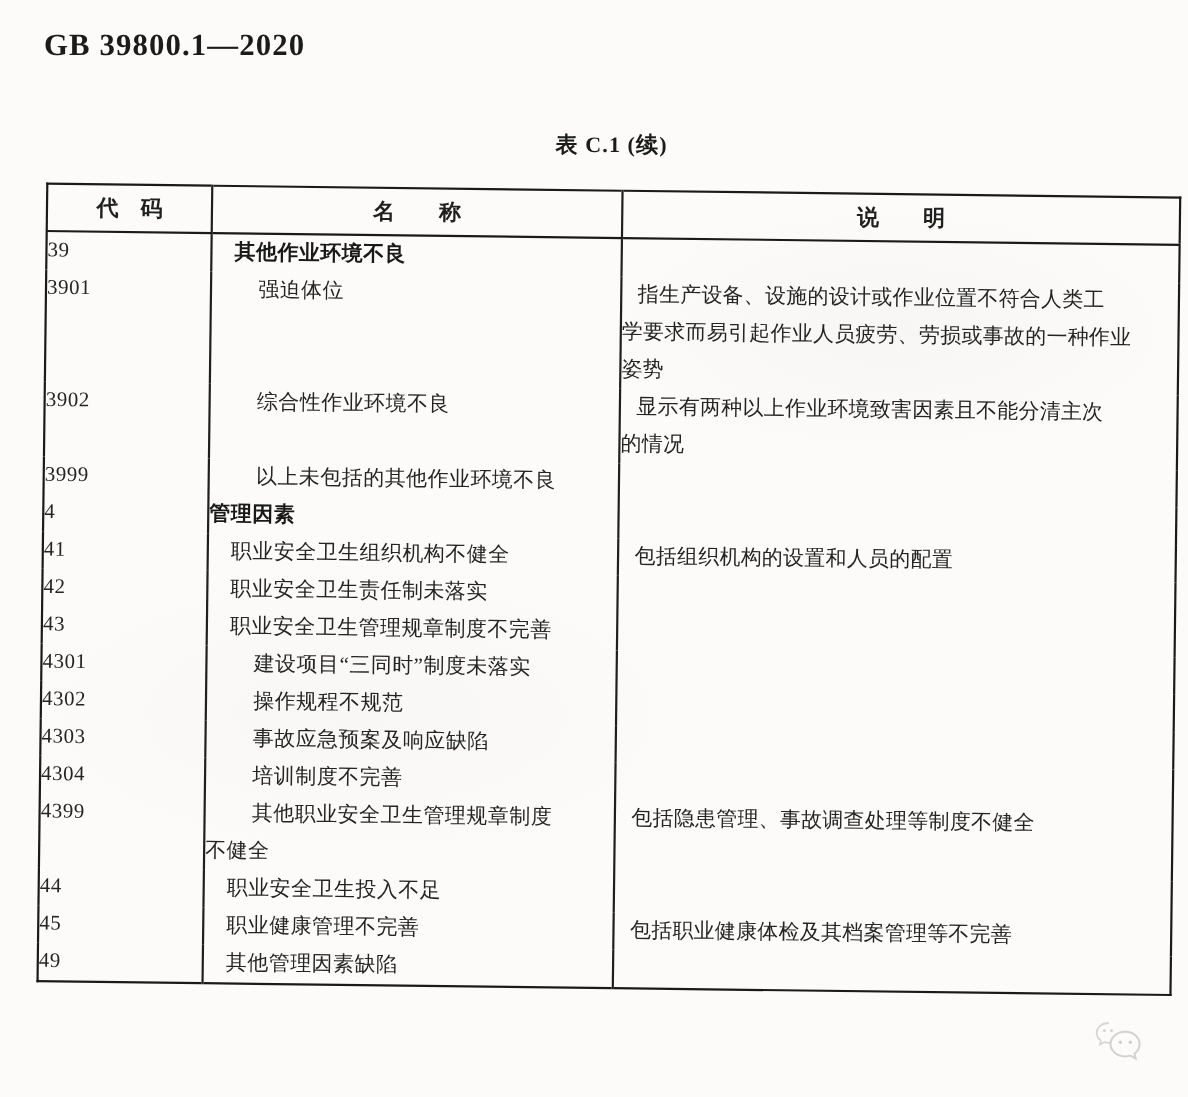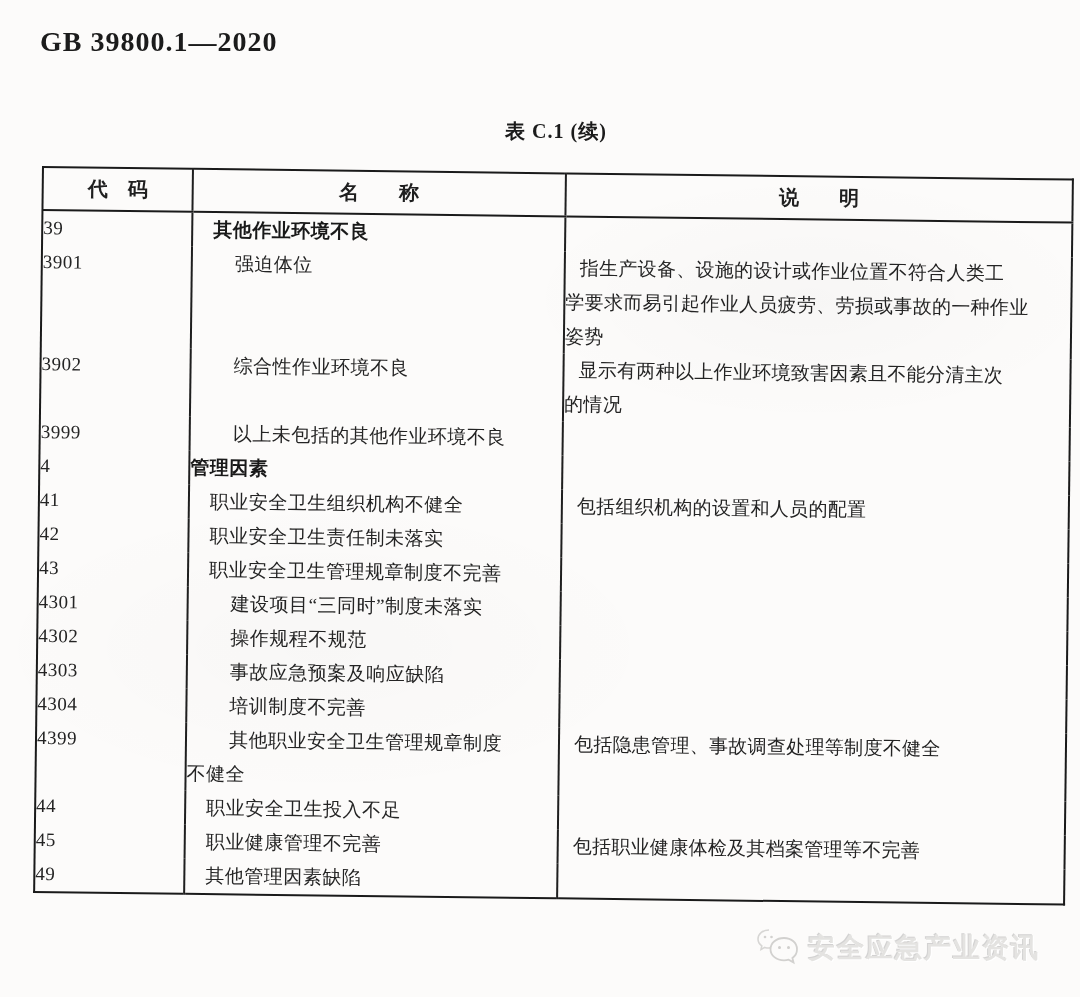--- a/index.html
+++ b/index.html
@@ -185,14 +185,13 @@
   <svg class="wm-icon" viewBox="0 0 46 44">
 
     <path d="M14 4 C7.5 4 3 8 3 13 c0 2.8 1.5 5.2 3.8 6.8 L6 23.5 l3.8 -2.1 c1.3 0.4 2.8 0.6 4.2 0.6 0.5 0 1 0 1.5 -0.1" fill="none" stroke="#d7d6d4" stroke-width="1.6"></path>
     <circle cx="10" cy="11" r="1.3" fill="#d2d1cf"></circle>
     <circle cx="16.5" cy="11" r="1.3" fill="#d2d1cf"></circle>
 
     <path d="M29 12 c-7.6 0 -13.5 5 -13.5 11.2 0 6.2 5.9 11.2 13.5 11.2 1.6 0 3.2 -0.2 4.6 -0.7 l4.9 2.7 -1.1 -4.5 c2.9 -2 4.6 -5.1 4.6 -8.7 C42 17 36.6 12 29 12 Z" fill="rgba(252,251,250,0.6)" stroke="#d2d1cf" stroke-width="1.8"></path>
     <circle cx="24.5" cy="21.5" r="1.5" fill="#cfcecc"></circle>
     <circle cx="33.5" cy="21.5" r="1.5" fill="#cfcecc"></circle>
   </svg>
-  <span class="wm-text">安全应急产业资讯</span>
 </div>
 
 </body></html>

